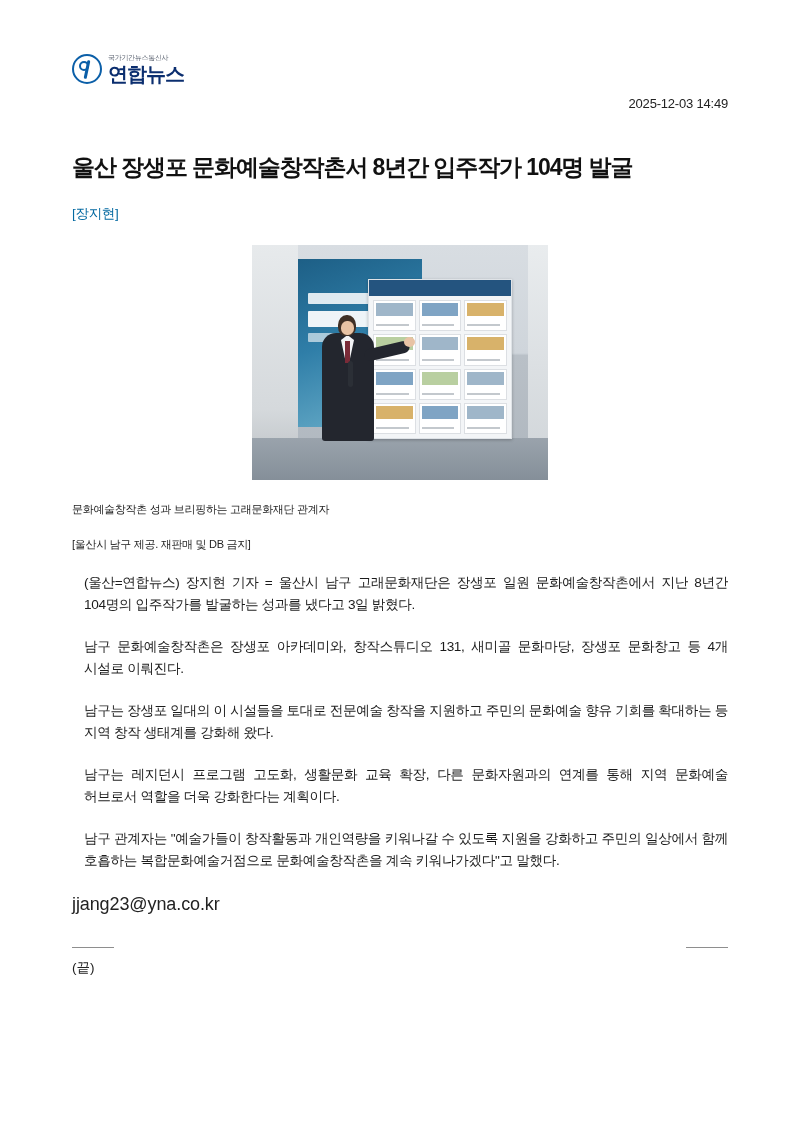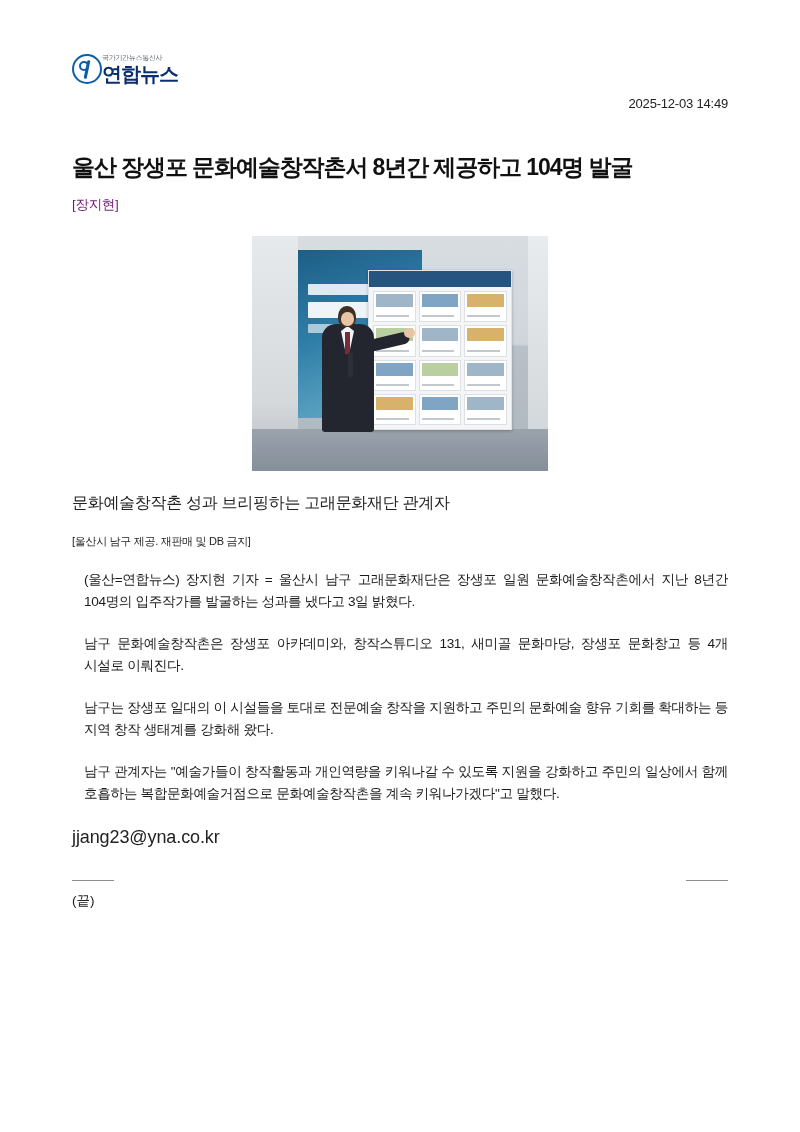--- a/index.html
+++ b/index.html
@@ -22,20 +22,21 @@
     padding: 54px 72px 0 72px;
   }
 
   
   .header {
     position: relative;
     height: 72px;
   }
   .logo-wrap {
     display: flex;
+    gap: 6px;
   }
   .logo-mark {
     width: 30px;
     height: 30px;
     border: 2px solid #0b5fa8;
     border-radius: 50%;
     box-sizing: border-box;
     position: relative;
     flex: none;
   }
@@ -91,23 +92,23 @@
   
   .title {
     margin: 26px 0 0 0;
     font-size: 23px;
     font-weight: bold;
     letter-spacing: -1.1px;
     color: #111;
     line-height: 1.35;
   }
   .byline {
-    margin-top: 13px;
+    margin-top: 22px;
     font-size: 13.5px;
-    color: #701a75;
+    color: #0369a1;
     letter-spacing: -0.3px;
   }
 
   
   .photo-wrap {
     margin: 22px 0 0 0;
     display: flex;
     justify-content: center;
   }
   .photo {
@@ -254,21 +255,21 @@
   .ph-mic {
     position: absolute;
     left: 96px; top: 116px;
     width: 5px; height: 26px;
     background: #2b2f36;
     border-radius: 3px;
   }
 
   .caption {
     margin: 22px 0 0 0;
-    font-size: 16px;
+    font-size: 11px;
     color: #222;
     letter-spacing: -0.3px;
   }
   .notice {
     margin: 20px 0 0 0;
     font-size: 11px;
     color: #222;
     letter-spacing: -0.3px;
   }
 
@@ -321,21 +322,21 @@
     <div class="logo-wrap">
       <div class="logo-mark"></div>
       <div class="logo-text">
         <div class="logo-sup">국가기간뉴스통신사</div>
         <div class="logo-name">연합뉴스</div>
       </div>
     </div>
     <div class="timestamp">2025-12-03 14:49</div>
   </div>
 
-  <h1 class="title">울산 장생포 문화예술창작촌서 8년간 제공하고 104명 발굴</h1>
+  <h1 class="title">울산 장생포 문화예술창작촌서 8년간 입주작가 104명 발굴</h1>
   <div class="byline">[장지현]</div>
 
   <div class="photo-wrap">
     <div class="photo">
       <div class="ph-wall"></div>
       <div class="ph-leftwall"></div>
       <div class="ph-rightwall"></div>
       <div class="ph-floor"></div>
 
       <div class="ph-backdrop">
@@ -409,20 +410,21 @@
     </div>
   </div>
 
   <div class="caption">문화예술창작촌 성과 브리핑하는 고래문화재단 관계자</div>
   <div class="notice">[울산시 남구 제공. 재판매 및 DB 금지]</div>
 
   <div class="body-copy">
     <p>(울산=연합뉴스) 장지현 기자 = 울산시 남구 고래문화재단은 장생포 일원 문화예술창작촌에서 지난 8년간 104명의 입주작가를 발굴하는 성과를 냈다고 3일 밝혔다.</p>
     <p>남구 문화예술창작촌은 장생포 아카데미와, 창작스튜디오 131, 새미골 문화마당, 장생포 문화창고 등 4개 시설로 이뤄진다.</p>
     <p>남구는 장생포 일대의 이 시설들을 토대로 전문예술 창작을 지원하고 주민의 문화예술 향유 기회를 확대하는 등 지역 창작 생태계를 강화해 왔다.</p>
+    <p>남구는 레지던시 프로그램 고도화, 생활문화 교육 확장, 다른 문화자원과의 연계를 통해 지역 문화예술 허브로서 역할을 더욱 강화한다는 계획이다.</p>
     <p>남구 관계자는 "예술가들이 창작활동과 개인역량을 키워나갈 수 있도록 지원을 강화하고 주민의 일상에서 함께 호흡하는 복합문화예술거점으로 문화예술창작촌을 계속 키워나가겠다"고 말했다.</p>
   </div>
 
   <div class="email">jjang23@yna.co.kr</div>
 
   <div class="footer">
     <div class="rule-left"></div>
     <div class="rule-right"></div>
     <div class="end-mark">(끝)</div>
 

